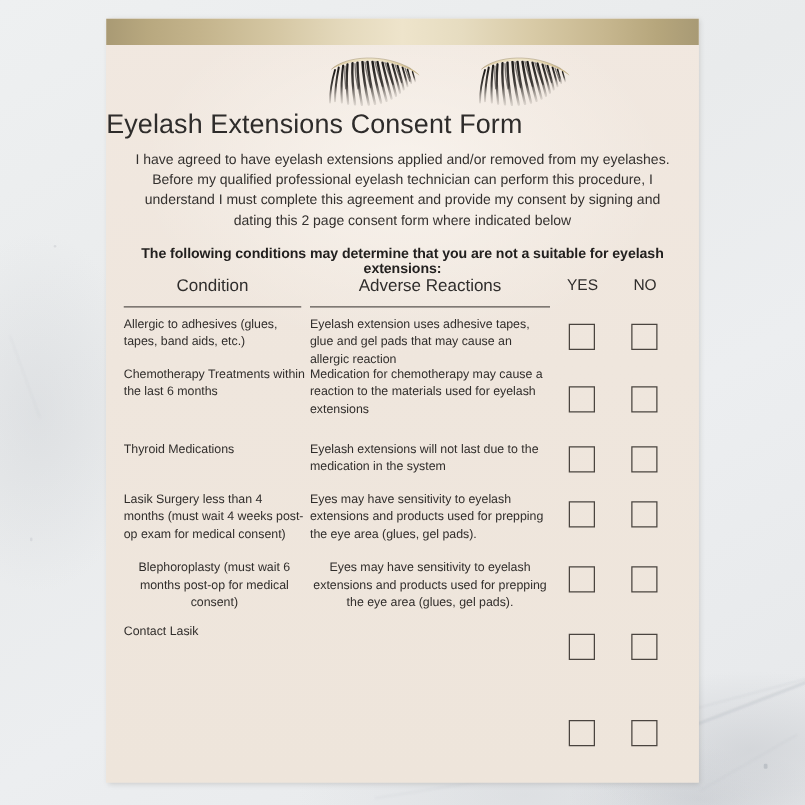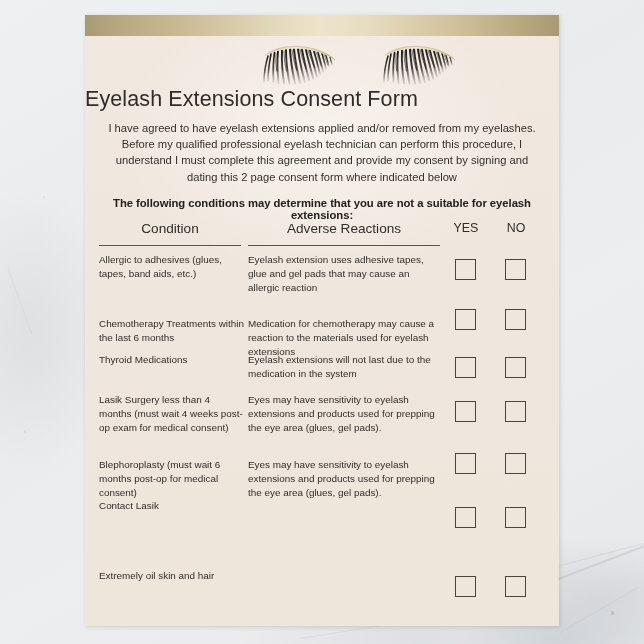--- a/index.html
+++ b/index.html
@@ -301,41 +301,40 @@
       <div class="th th-yes">YES</div>
       <div class="th th-no">NO</div>
       <div class="header-rule rule-condition"></div>
       <div class="header-rule rule-adverse"></div>
     </div>
     <div id="rows-host">
         <div class="row" style="top: 32px; height: 56px;">
           <div class="cell-condition">Allergic to adhesives (glues, tapes, band aids, etc.)</div>
           <div class="cell-adverse">Eyelash extension uses adhesive tapes, glue and gel pads that may cause an allergic reaction</div>
         </div>
-        <div class="row" style="top: 96px; height: 56px;">
+        <div class="row" style="top: 72px; height: 56px;">
           <div class="cell-condition">Chemotherapy Treatments within the last 6 months</div>
           <div class="cell-adverse">Medication for chemotherapy may cause a reaction to the materials used for eyelash extensions</div>
         </div>
         <div class="row" style="top: 132px; height: 42px;">
           <div class="cell-condition">Thyroid Medications</div>
           <div class="cell-adverse">Eyelash extensions will not last due to the medication in the system</div>
         </div>
         <div class="row" style="top: 172px; height: 70px;">
           <div class="cell-condition">Lasik Surgery less than 4 months  (must wait 4 weeks post-op exam for medical consent)</div>
           <div class="cell-adverse">Eyes may have sensitivity to eyelash extensions and products used for prepping the eye area (glues, gel pads).</div>
         </div>
-        <div class="row" style="top: 237px; height: 56px;">
+        <div class="row" style="top: 227px; height: 56px; text-align: center;">
           <div class="cell-condition">Blephoroplasty  (must wait 6 months post-op for medical consent)</div>
           <div class="cell-adverse">Eyes may have sensitivity to eyelash extensions and products used for prepping the eye area (glues, gel pads).</div>
         </div>
         <div class="row" style="top: 278px; height: 84px;">
           <div class="cell-condition">Contact Lasik</div>
         </div>
         <div class="row" style="top: 348px; height: 56px;">
-          <div class="cell-condition">Extremely oil skin and hair</div>
         </div>
       </div>
   <div class="checkbox cb-yes" style="top: 38px;"></div>
       <div class="checkbox cb-no" style="top: 38px;"></div>
       <div class="checkbox cb-yes" style="top: 88px;"></div>
       <div class="checkbox cb-no" style="top: 88px;"></div>
       <div class="checkbox cb-yes" style="top: 136px;"></div>
       <div class="checkbox cb-no" style="top: 136px;"></div>
       <div class="checkbox cb-yes" style="top: 180px;"></div>
       <div class="checkbox cb-no" style="top: 180px;"></div>

